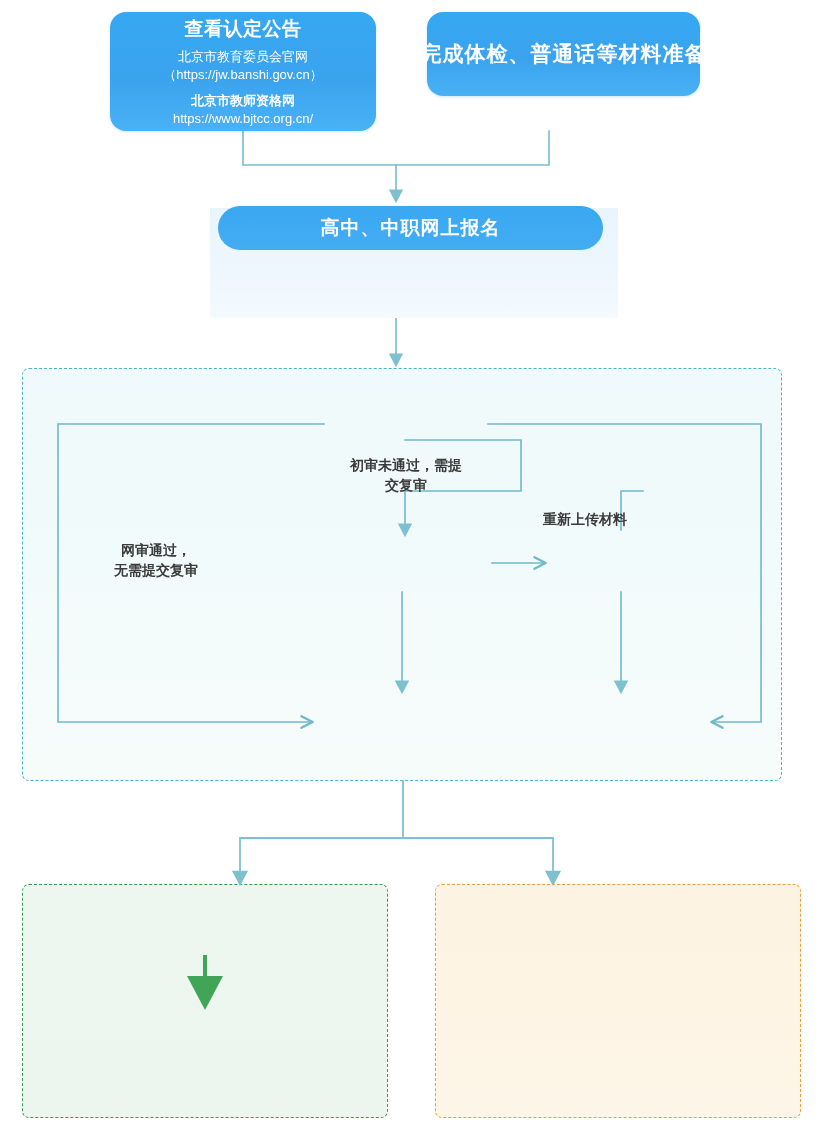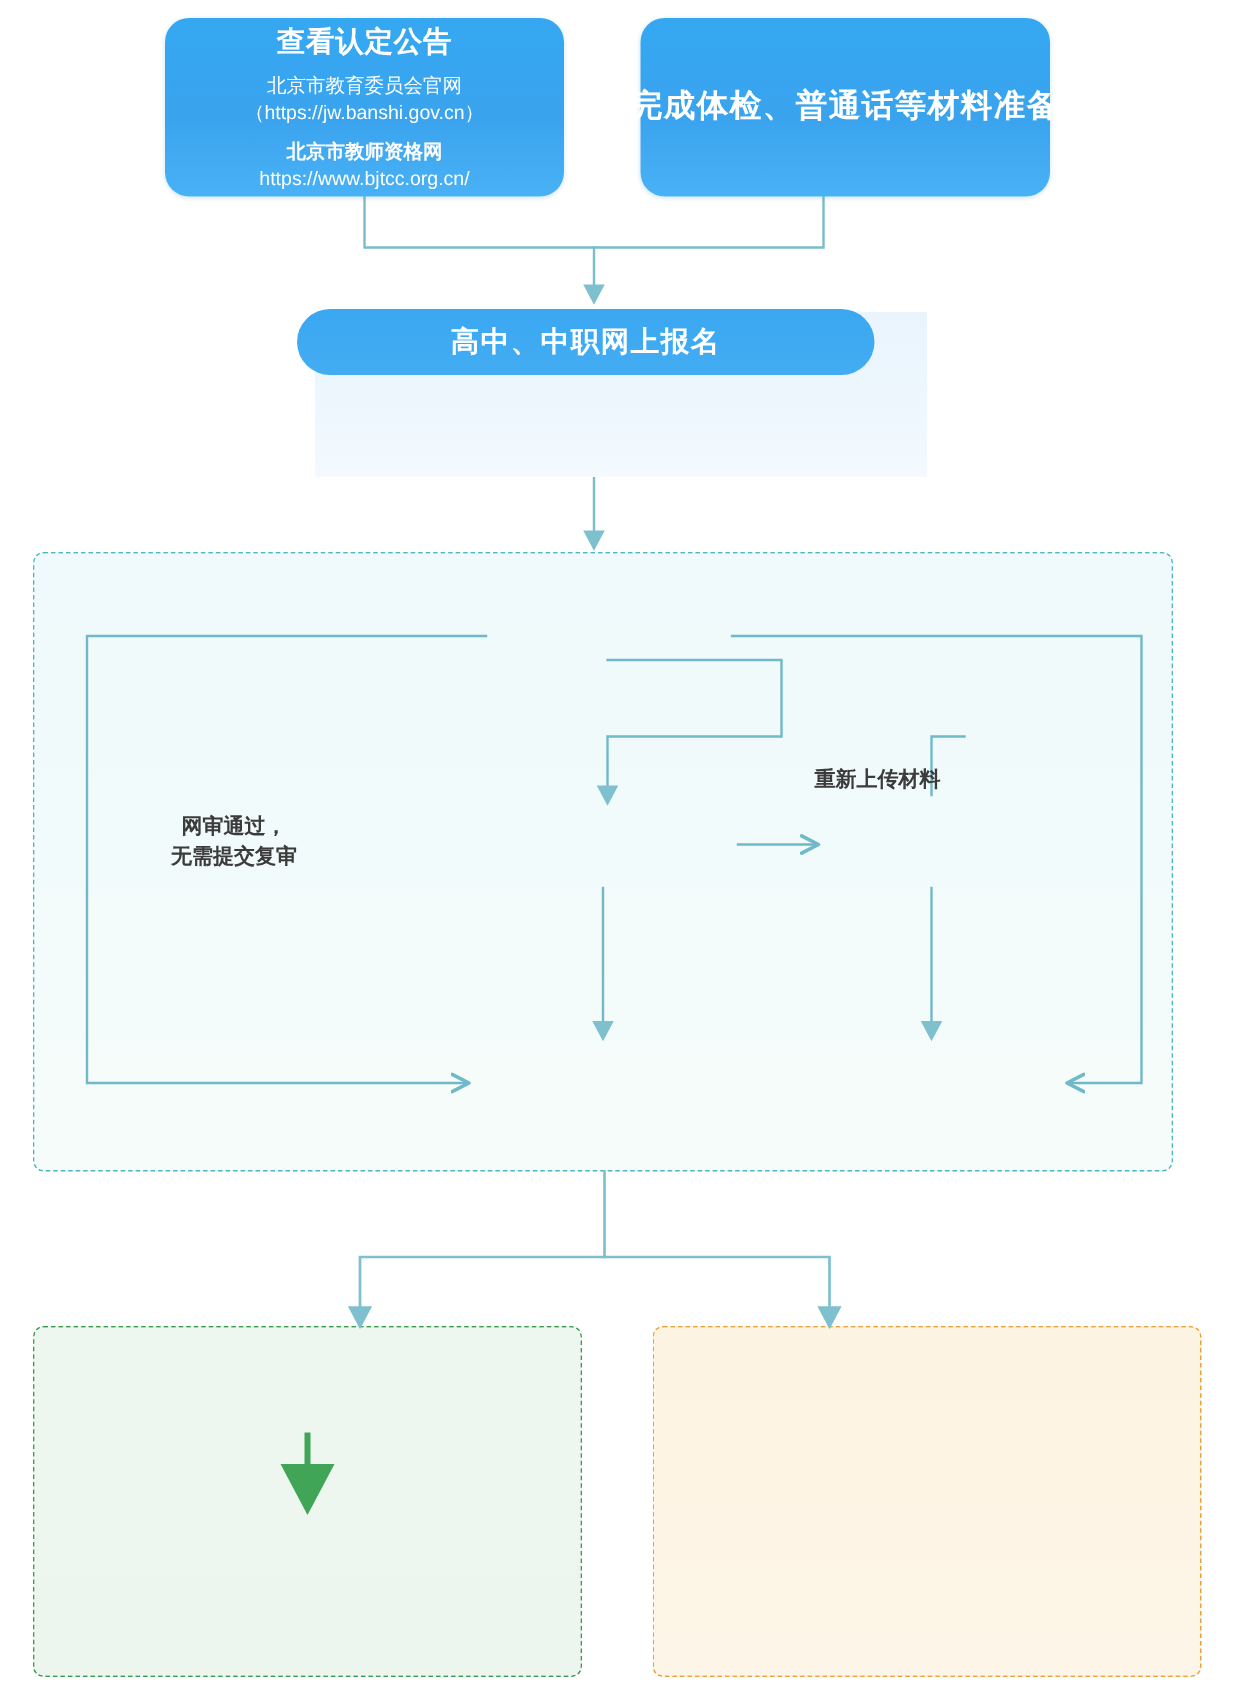--- a/index.html
+++ b/index.html
@@ -226,40 +226,42 @@
   </svg>
 
   <div class="abs node blue-card" style="left:110px; top:12px; width:266px; height:119px;">
     <span class="ln blue-title">查看认定公告</span>
     <span class="ln blue-sub">北京市教育委员会官网</span>
     <span class="ln blue-sub">（https://jw.banshi.gov.cn）</span>
     <span class="ln blue-sub2">北京市教师资格网</span>
     <span class="ln blue-sub">https://www.bjtcc.org.cn/</span>
   </div>
 
-  <div class="abs node blue-card" style="left:427px; top:12px; width:273px; height:119px;">
+  <div class="abs node blue-card" style="left:427px; top:12px; width:273px; height:84px;">
     <span class="ln blue-big">完成体检、普通话等材料准备</span>
   </div>
 
   <div class="abs reg-panel" style="left:210px; top:208px; width:408px; height:110px;"></div>
-  <div class="abs reg-pill" style="left:198px; top:206px; width:385px; height:44px;">
+  <div class="abs reg-pill" style="left:218px; top:206px; width:385px; height:44px;">
     <span>高中、中职网上报名</span>
   </div>
   <div class="abs reg-name" style="left:210px; top:259px; width:408px;">北京市政务服务网</div>
   <div class="abs reg-url" style="left:210px; top:286px; width:408px;">（https://banshi.beijing.gov.cn）</div>
 
   <div class="abs dashed-teal" style="left:22px; top:368px; width:760px; height:413px;"></div>
 
   <div class="abs ellipse" style="left:320px; top:402px; width:172px; height:44px;">
     <span>查询网上审核结果</span>
   </div>
 
   <div class="abs edge-label" style="left:58px; top:540px; width:160px; text-align:center;padding-left:36px;">网审通过，
 无需提交复审</div>
 
+  <div class="abs edge-label" style="left:320px; top:455px; width:172px;">初审未通过，需提
+交复审</div>
 
   <div class="abs edge-label" style="left:520px; top:509px; width:130px;">重新上传材料</div>
 
   <div class="abs pill-teal" style="left:327px; top:537px; width:165px; height:52px;">
     <span>提交复审材料</span>
   </div>
 
   <div class="abs pill-teal" style="left:546px; top:537px; width:150px; height:52px;">
     <span>材料不合格</span>
   </div>

